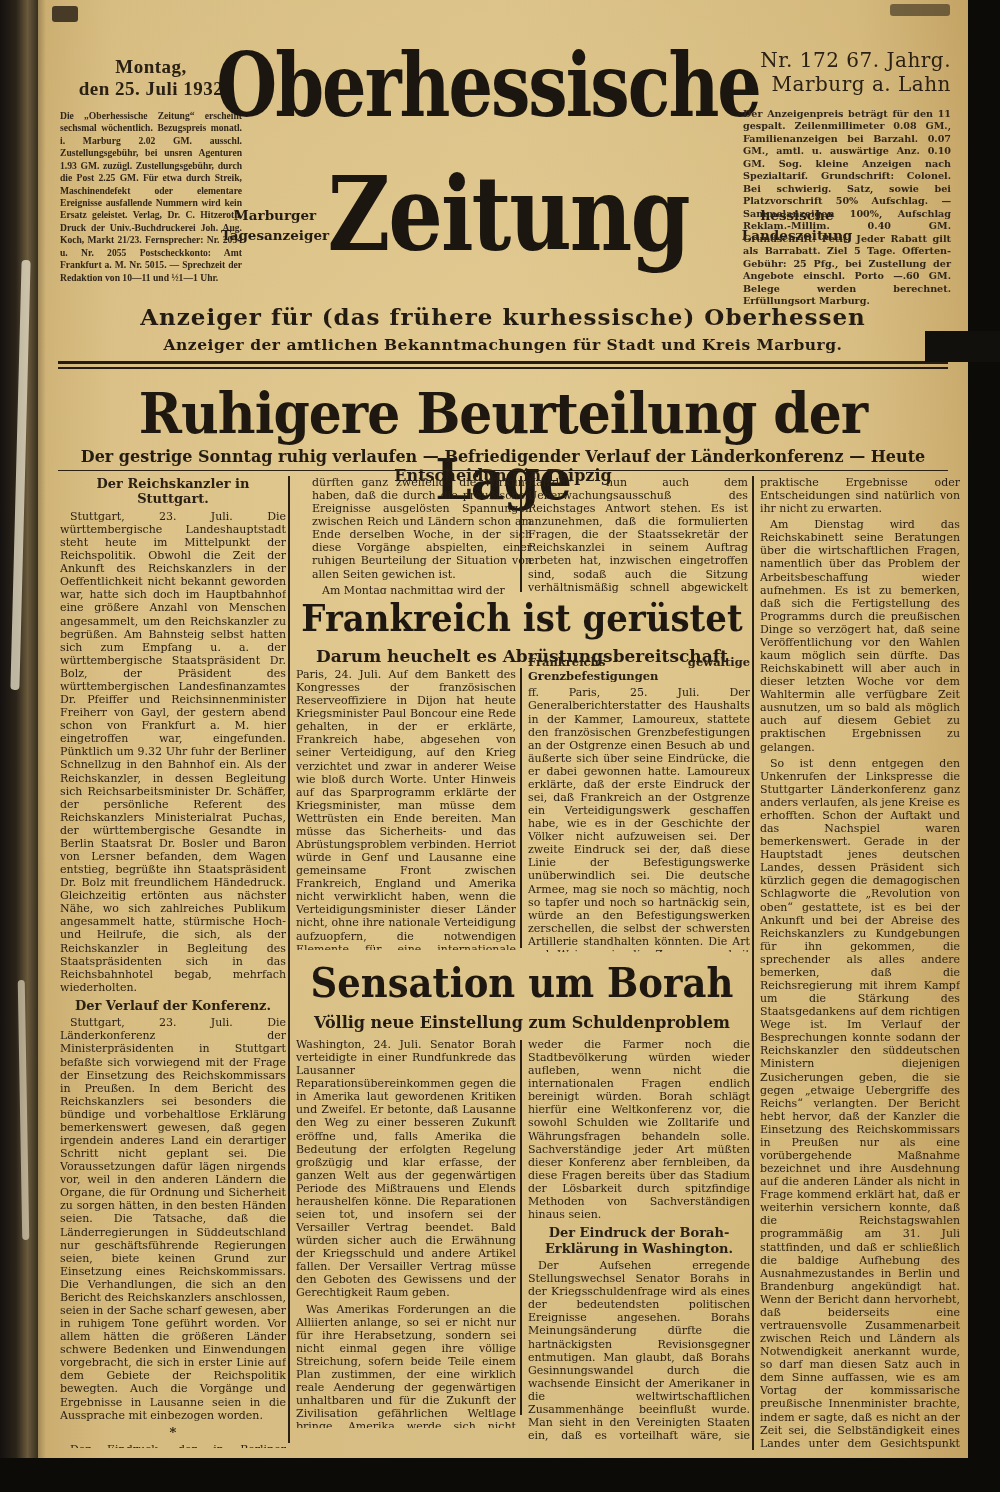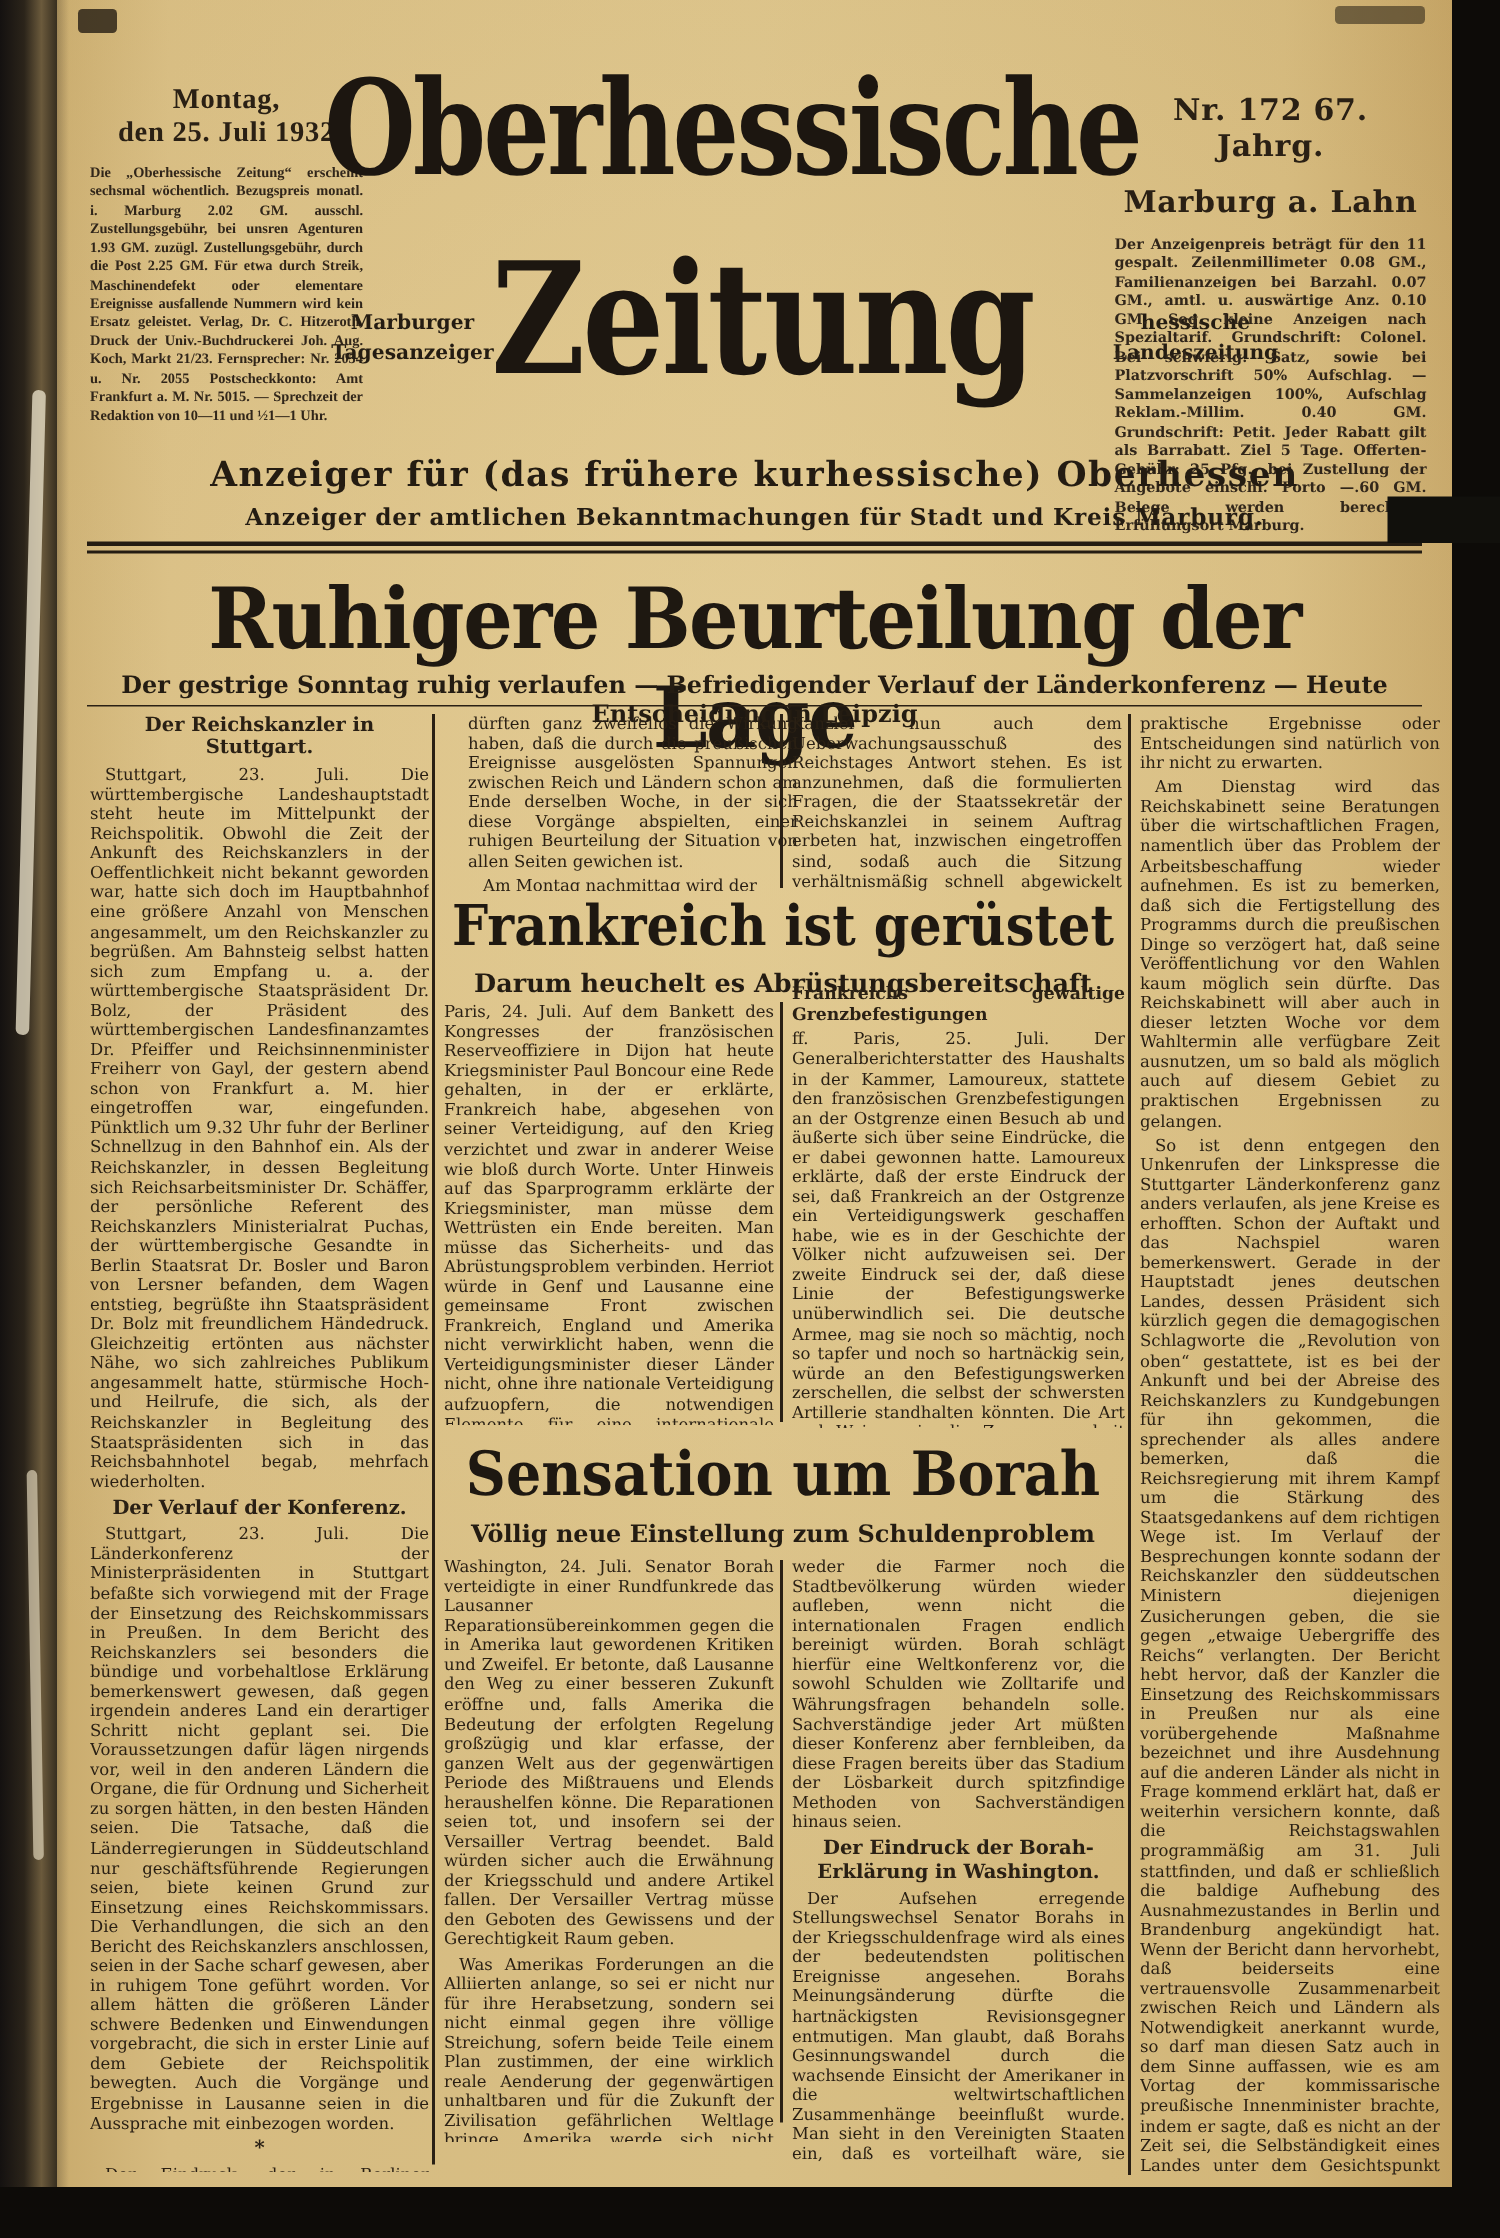--- a/index.html
+++ b/index.html
@@ -25,21 +25,21 @@
   .ctr{text-align:center;}
 
   
   .dl-line{font-size:19px;font-weight:bold;line-height:1.15;text-align:center;letter-spacing:.5px;}
   .fineprint{font-size:9.6px;line-height:1.30;font-weight:bold;text-align:justify;color:#31261a;}
   .mast1{font-size:70px;font-weight:bold;line-height:1;letter-spacing:-2px;color:#1c1610;
          transform:scaleY(1.25);transform-origin:top;}
   .mast2{font-size:86px;font-weight:bold;line-height:1;letter-spacing:-2px;color:#1c1610;
          transform:scaleY(1.2);transform-origin:top;}
   .sidelab{font-size:13.5px;font-weight:bold;line-height:1.45;text-align:center;color:#241c12;}
-  .issline{font-size:20px;font-weight:bold;line-height:1.2;text-align:center;letter-spacing:.5px;margin-top:13px;}
+  .issline{font-size:20px;font-weight:normal;line-height:1.2;text-align:right;letter-spacing:.5px;}
   .sub1{font-size:23px;font-weight:bold;letter-spacing:1px;color:#241c12;}
   .sub2{font-size:15.5px;font-weight:bold;letter-spacing:.5px;color:#241c12;}
   .dblrule{border-top:3px solid #241c12;border-bottom:2px solid #241c12;height:3px;}
 
   
   .headline{font-size:52px;font-weight:bold;letter-spacing:-1px;color:#1e1811;transform:scaleY(1.08);transform-origin:top;}
   .deck{font-size:16px;font-weight:bold;color:#241c12;}
   .hairline{border-top:1.5px solid #2a2014;}
 
   

